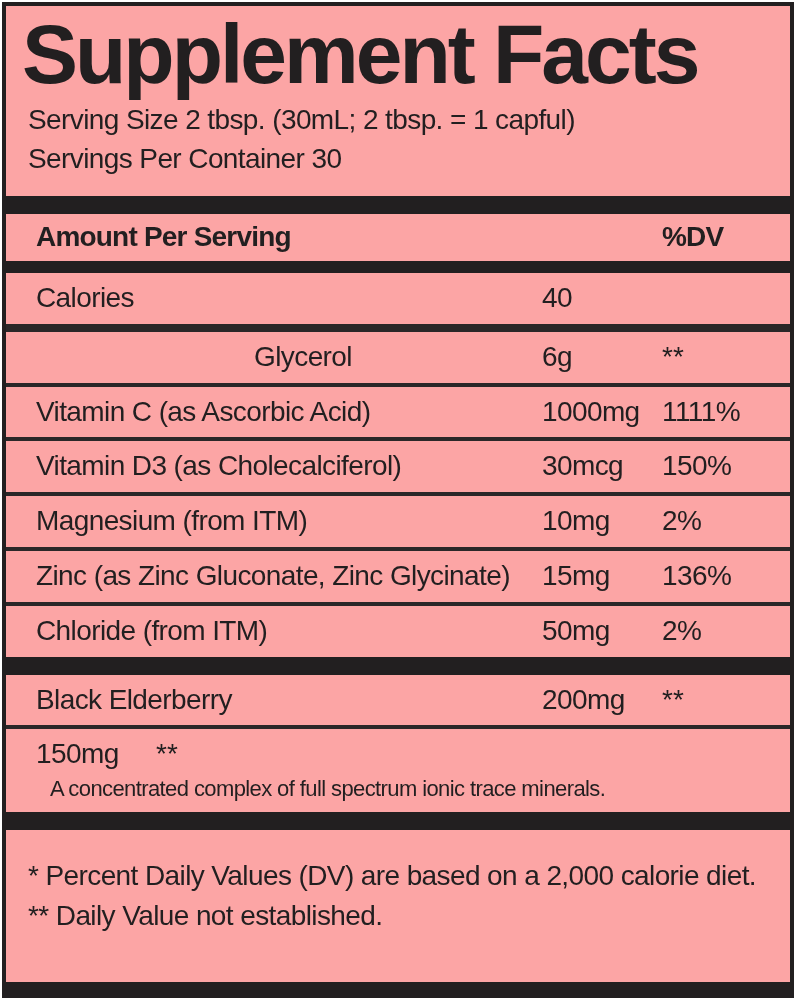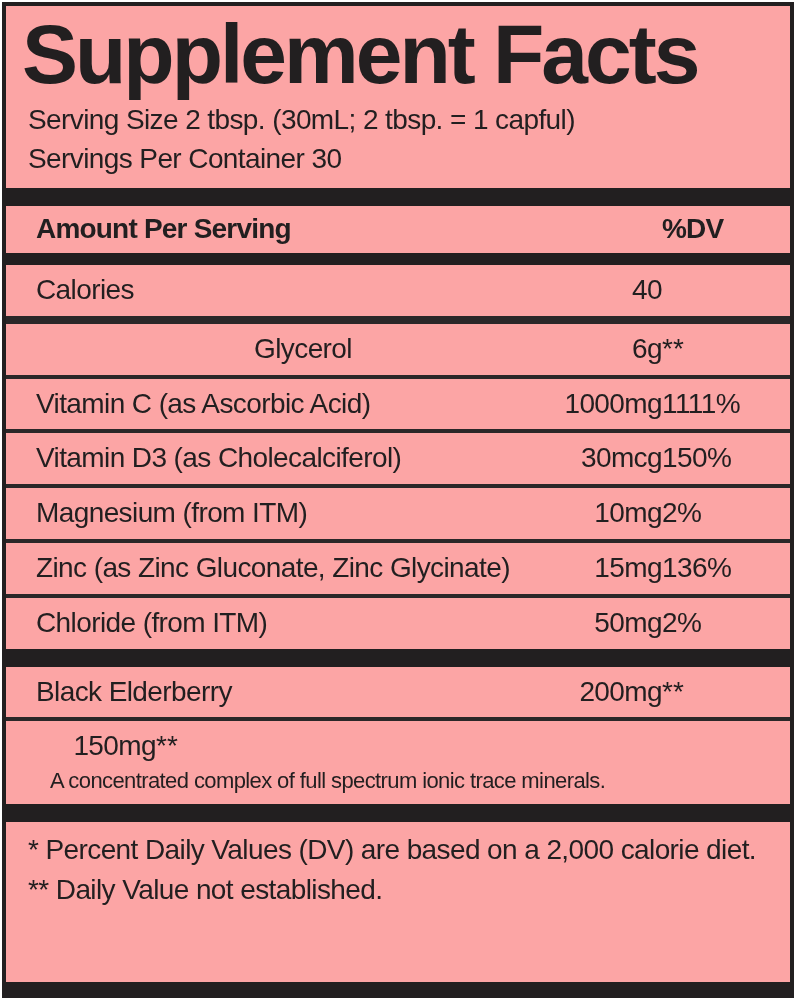--- a/index.html
+++ b/index.html
@@ -13,37 +13,37 @@
     overflow: hidden;
   }
   .label {
     position: absolute;
     top: 2px; left: 2px; right: 2px; bottom: 2px;
     border: 4px solid #221f20;
     background: #fca5a5;
     box-sizing: border-box;
     overflow: hidden;
   }
-  .pad { padding-left: 22px; padding-right: 24px; }
+  .pad { padding-left: 22px; padding-right: 24px; margin-top: 18px; }
   h1.title {
     margin: 4px 0 2px 0;
     padding: 0 16px;
     font-size: 84px;
     line-height: 1.06;
     font-weight: bold;
     letter-spacing: -3px;
     color: #221f20;
     white-space: nowrap;
   }
   .line {
     font-size: 28px;
     line-height: 1.38;
     letter-spacing: -0.6px;
   }
-  .serving-block { margin-top: 2px; margin-bottom: 10px; }
+  .serving-block { margin-top: 2px; margin-bottom: 18px; }
   .bar {
     width: 100%;
     background: #221f20;
   }
   .bar-lg { height: 18px; }
   .bar-md { height: 12px; }
   .bar-bottom {
     position: absolute;
     left: 0; right: 0; bottom: 0;
     height: 12px;
@@ -55,21 +55,21 @@
   }
   .row {
     display: flex;
     align-items: baseline;
     padding: 10px 24px 10px 30px;
     font-size: 28px;
     letter-spacing: -0.6px;
     line-height: 1.1;
   }
   .row .n { flex: 1 1 auto; }
-  .row .amt { flex: 0 0 120px; text-align: right; white-space: nowrap; }
+  .row .amt { flex: 0 0 120px; white-space: nowrap; }
   .row .dv  { flex: 0 0 104px; text-align: left; white-space: nowrap; }
   .row.head { padding-top: 8px; padding-bottom: 8px; }
   .bold { font-weight: bold; letter-spacing: -0.8px; }
   .indent { padding-left: 28px; text-align: center; }
   .note {
     padding: 0 24px 10px 44px;
     font-size: 22px;
     letter-spacing: -0.6px;
     margin-top: -4px;
   }

